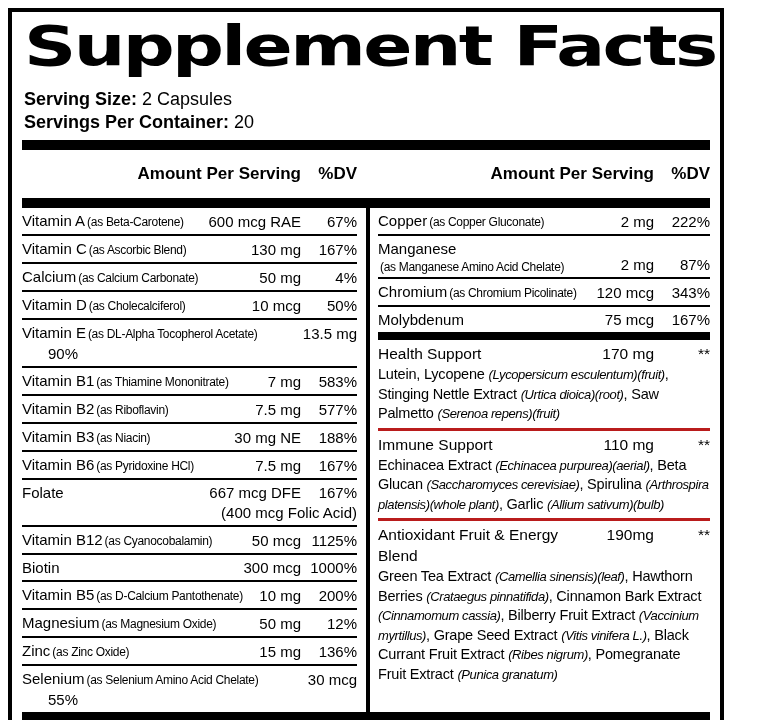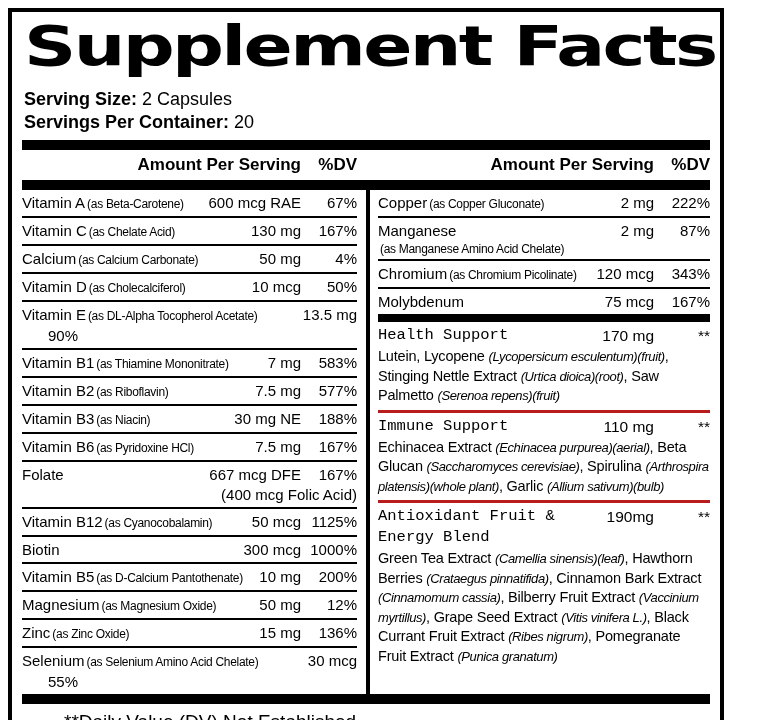--- a/index.html
+++ b/index.html
@@ -7,46 +7,46 @@
   *{box-sizing:border-box;}
   .label-box{margin:8px;width:716px;border:4px solid #000;background:#fff;padding:0 10px;}
   .title{margin:4px 0 2px 2px;height:62px;overflow:visible;}
   .title span{display:inline-block;font-family:"DejaVu Sans","Liberation Sans",sans-serif;
     font-weight:bold;font-size:55px;line-height:60px;letter-spacing:-2px;
     transform:scaleX(1.32);transform-origin:left center;white-space:nowrap;}
   .serving{font-size:18px;line-height:23px;margin:10px 0 6px 2px;}
   .serving b{font-weight:bold;}
   .bar{height:10px;background:#000;}
   .hdr-row{display:flex;}
-  .hcol{width:50%;display:flex;align-items:center;font-weight:bold;font-size:17px;padding:5px 0;}
+  .hcol{width:50%;display:flex;align-items:center;font-weight:bold;font-size:17px;padding:14px 0;}
   .hcol.left{padding-right:9px;}
   .hcol.right{padding-left:12px;}
   .hsp{flex:1 1 auto;}
   .hamt{white-space:nowrap;}
   .hdv{flex:none;width:56px;text-align:right;}
   .columns{display:flex;align-items:stretch;}
   .col{width:50%;}
   .col-left{padding-right:9px;}
   .col-right{border-left:4px solid #000;padding-left:8px;}
-  .nrow{display:flex;flex-wrap:wrap;align-items:flex-start;
+  .nrow{display:flex;flex-wrap:wrap;align-items:flex-end;
     padding:3px 0 2px;border-bottom:2px solid #000;font-size:15px;line-height:20px;}
   .col-left .nrow:last-child{border-bottom:none;}
   .minerals .nrow:last-child{border-bottom:none;}
   .rname{flex:1 1 auto;padding-right:4px;}
   .rsub{font-size:12px;letter-spacing:-0.3px;}
   span.rsub{margin-left:2px;}
   .rsub.block{display:block;line-height:15px;padding-top:1px;}
   .ramt{white-space:nowrap;margin-left:2px;}
   .rpct{flex:none;width:56px;text-align:right;white-space:nowrap;}
   .rline2{flex:0 0 100%;text-align:right;line-height:20px;}
   .bar-inner{height:8px;background:#000;margin:0;}
   .blend{padding:3px 0 4px;}
   .blend + .blend{border-top:3px solid #b91c1c;}
   .bhead{display:flex;align-items:flex-start;font-size:15.5px;line-height:21px;}
-  .bname{flex:0 1 auto;padding-right:8px;font-family:Liberation Mono, monospace;}
+  .bname{flex:0 1 auto;padding-right:8px;}
   .bamt{flex:1 0 auto;text-align:right;white-space:nowrap;}
   .bpct{flex:none;width:56px;text-align:right;}
   .bdesc{font-size:14.5px;line-height:19.5px;letter-spacing:-0.2px;padding-top:1px;}
   .bdesc .it{font-style:italic;font-size:13px;letter-spacing:-0.4px;}
   .footnote{font-size:19px;padding:7px 0 8px 2px;margin-left:40px;}
   .other{font-size:16px;line-height:20px;padding:2px 8px 6px 12px;letter-spacing:-0.2px;}
   .other b{font-weight:bold;}
 </style>
 </head>
 <body>
@@ -80,21 +80,21 @@
 
   <div class="columns">
     <div class="col col-left" id="col-left">
         <div class="nrow">
     <div class="rname"><span>Vitamin A</span><span class="rsub">(as Beta-Carotene)</span></div>
     <span class="ramt">600 mcg RAE</span>
     <span class="rpct">67%</span>
 
   </div>
         <div class="nrow">
-    <div class="rname"><span>Vitamin C</span><span class="rsub">(as Chelate Acid)</span></div>
+    <div class="rname"><span>Vitamin C</span><span class="rsub">(as Ascorbic Blend)</span></div>
     <span class="ramt">130 mg</span>
     <span class="rpct">167%</span>
 
   </div>
         <div class="nrow">
     <div class="rname"><span>Calcium</span><span class="rsub">(as Calcium Carbonate)</span></div>
     <span class="ramt">50 mg</span>
     <span class="rpct">4%</span>
 
   </div>

